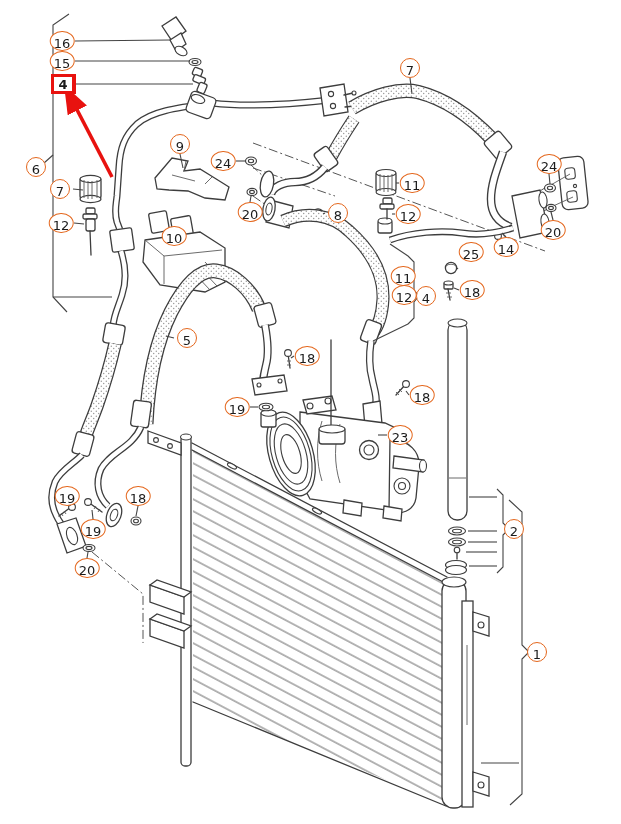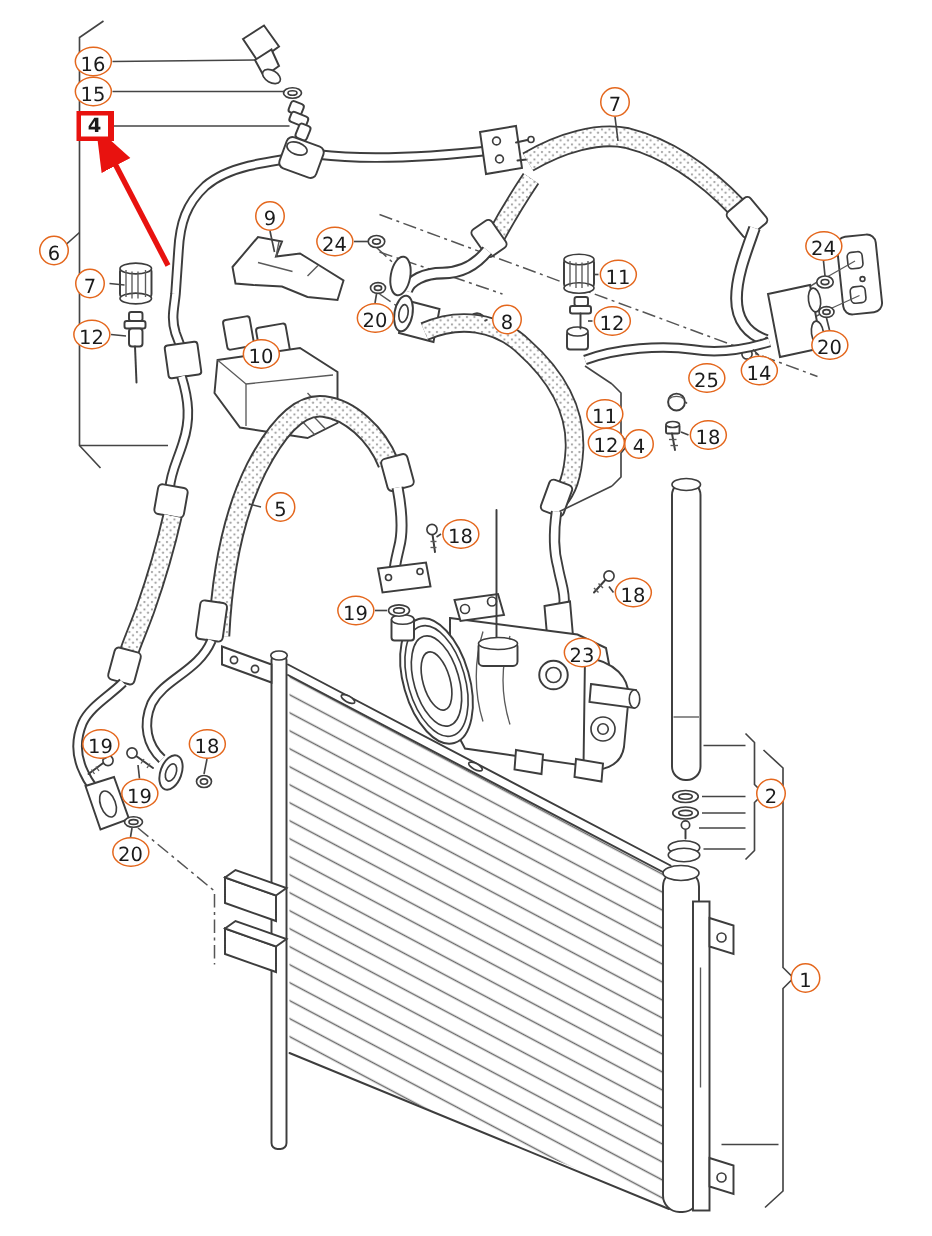--- a/index.html
+++ b/index.html
@@ -462,21 +462,21 @@
     </div>
 <div class="co" style="left:187px;top:338px">
       <span>5</span>
     </div>
 <div class="co" style="left:307px;top:356px">
       <span>18</span>
     </div>
 <div class="co" style="left:237px;top:407px">
       <span>19</span>
     </div>
-<div class="co" style="left:388px;top:435px">
+<div class="co" style="left:400px;top:435px">
       <span>23</span>
     </div>
 <div class="co" style="left:422px;top:395px">
       <span>18</span>
     </div>
 <div class="co" style="left:67px;top:496px">
       <span>19</span>
     </div>
 <div class="co" style="left:93px;top:529px">
       <span>19</span>

